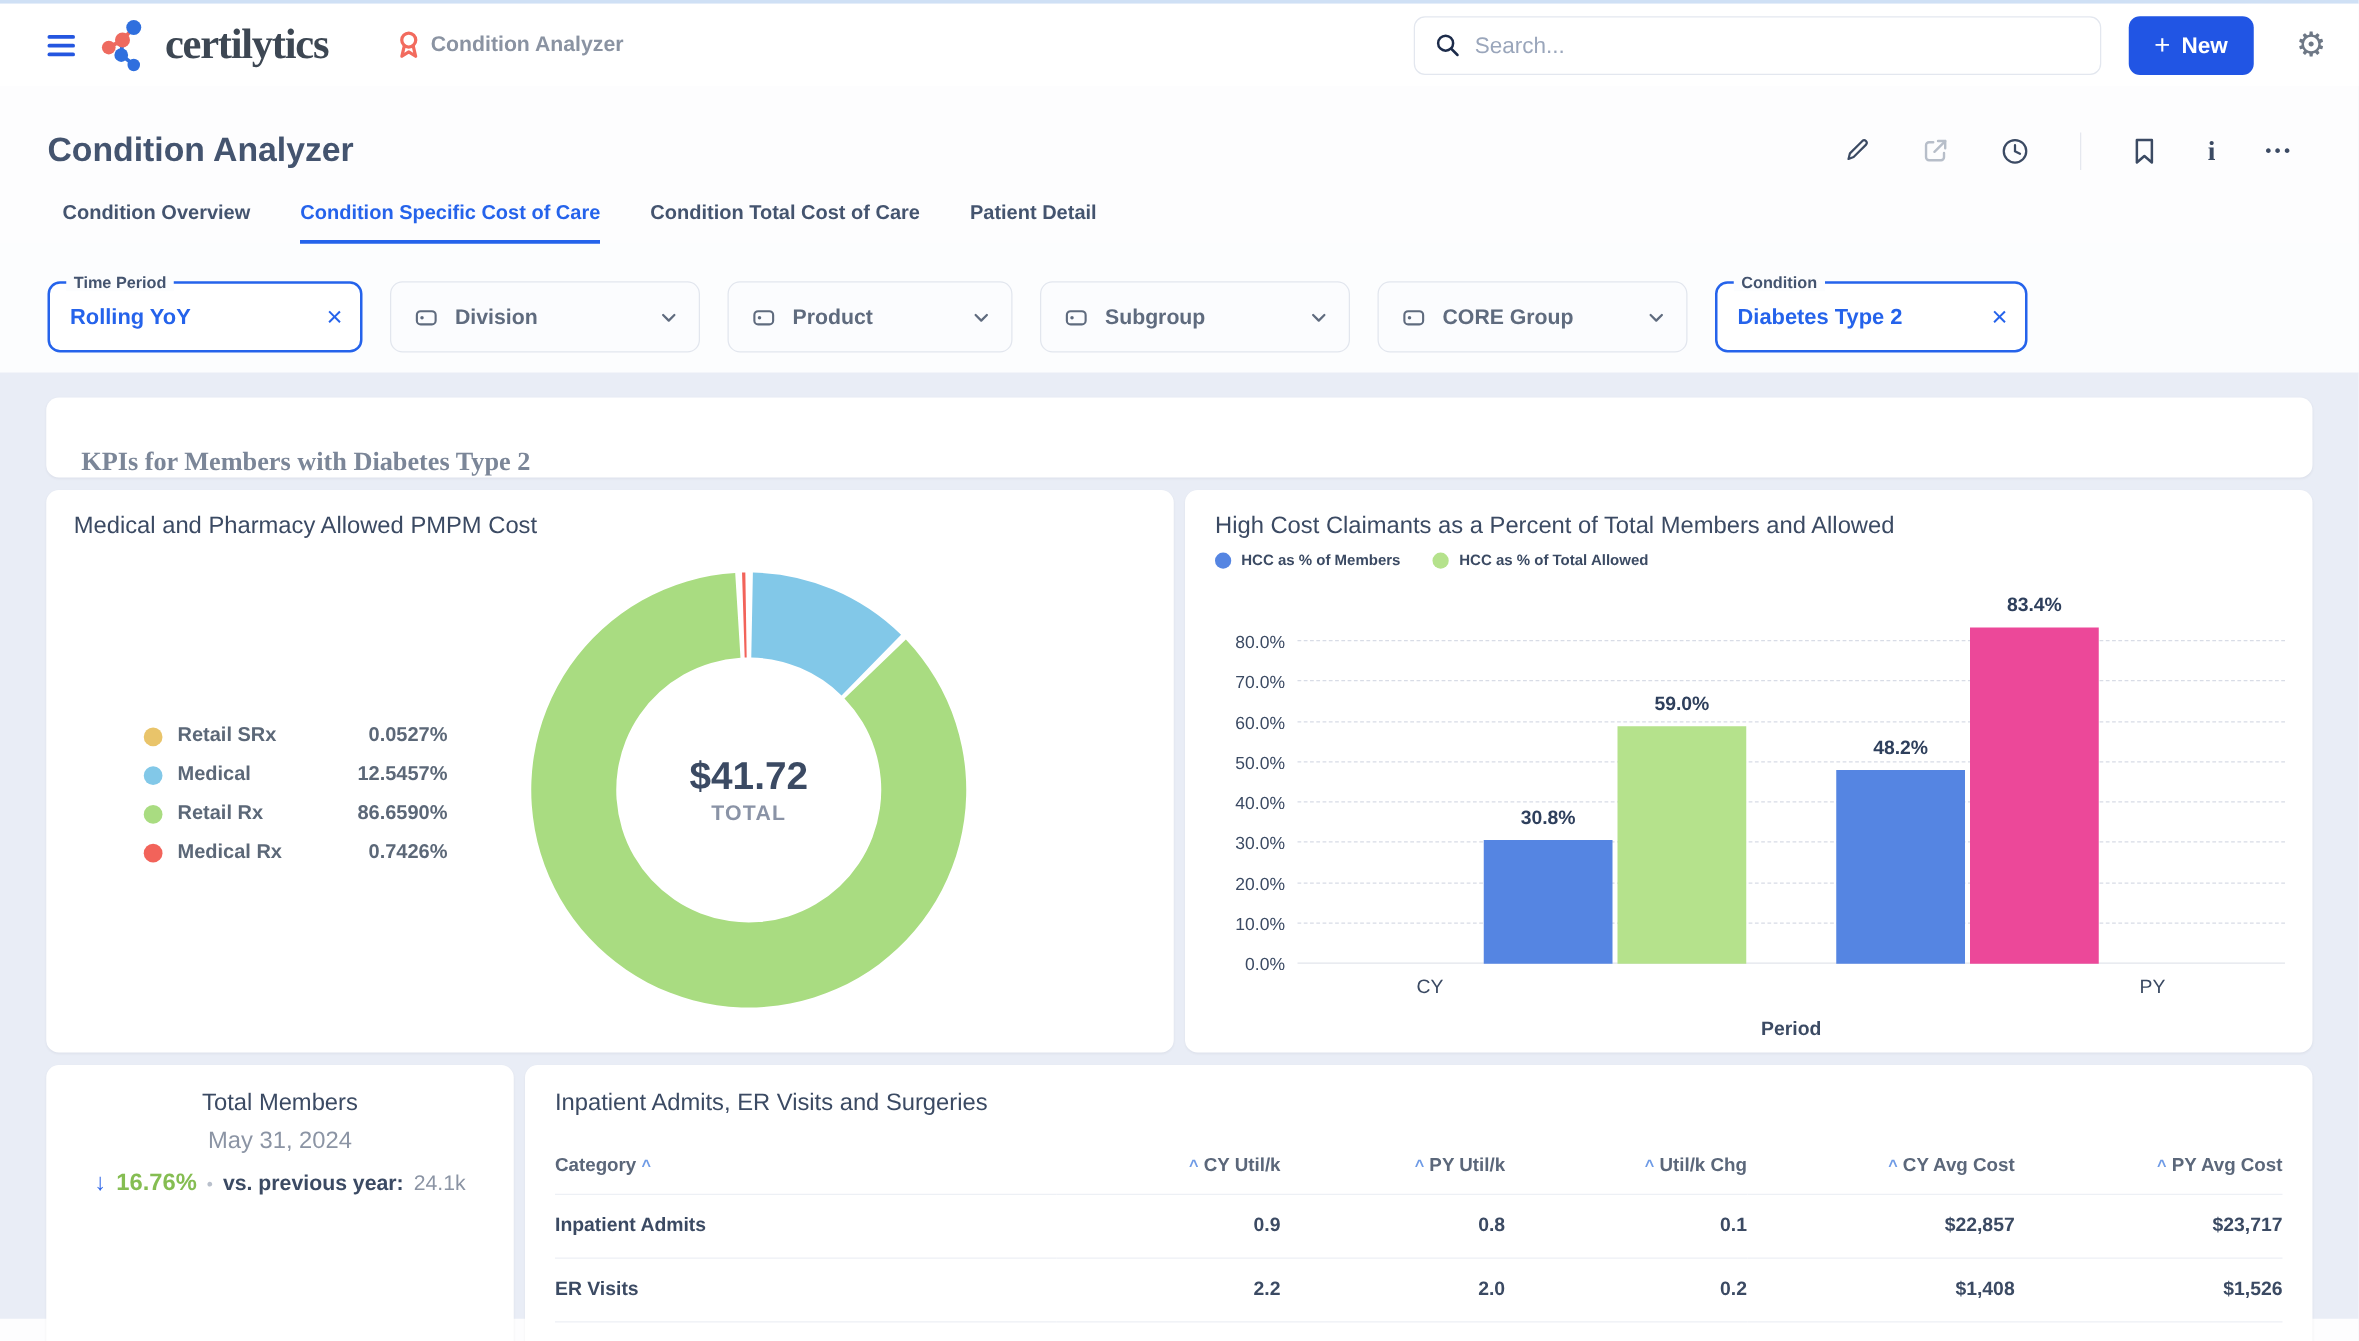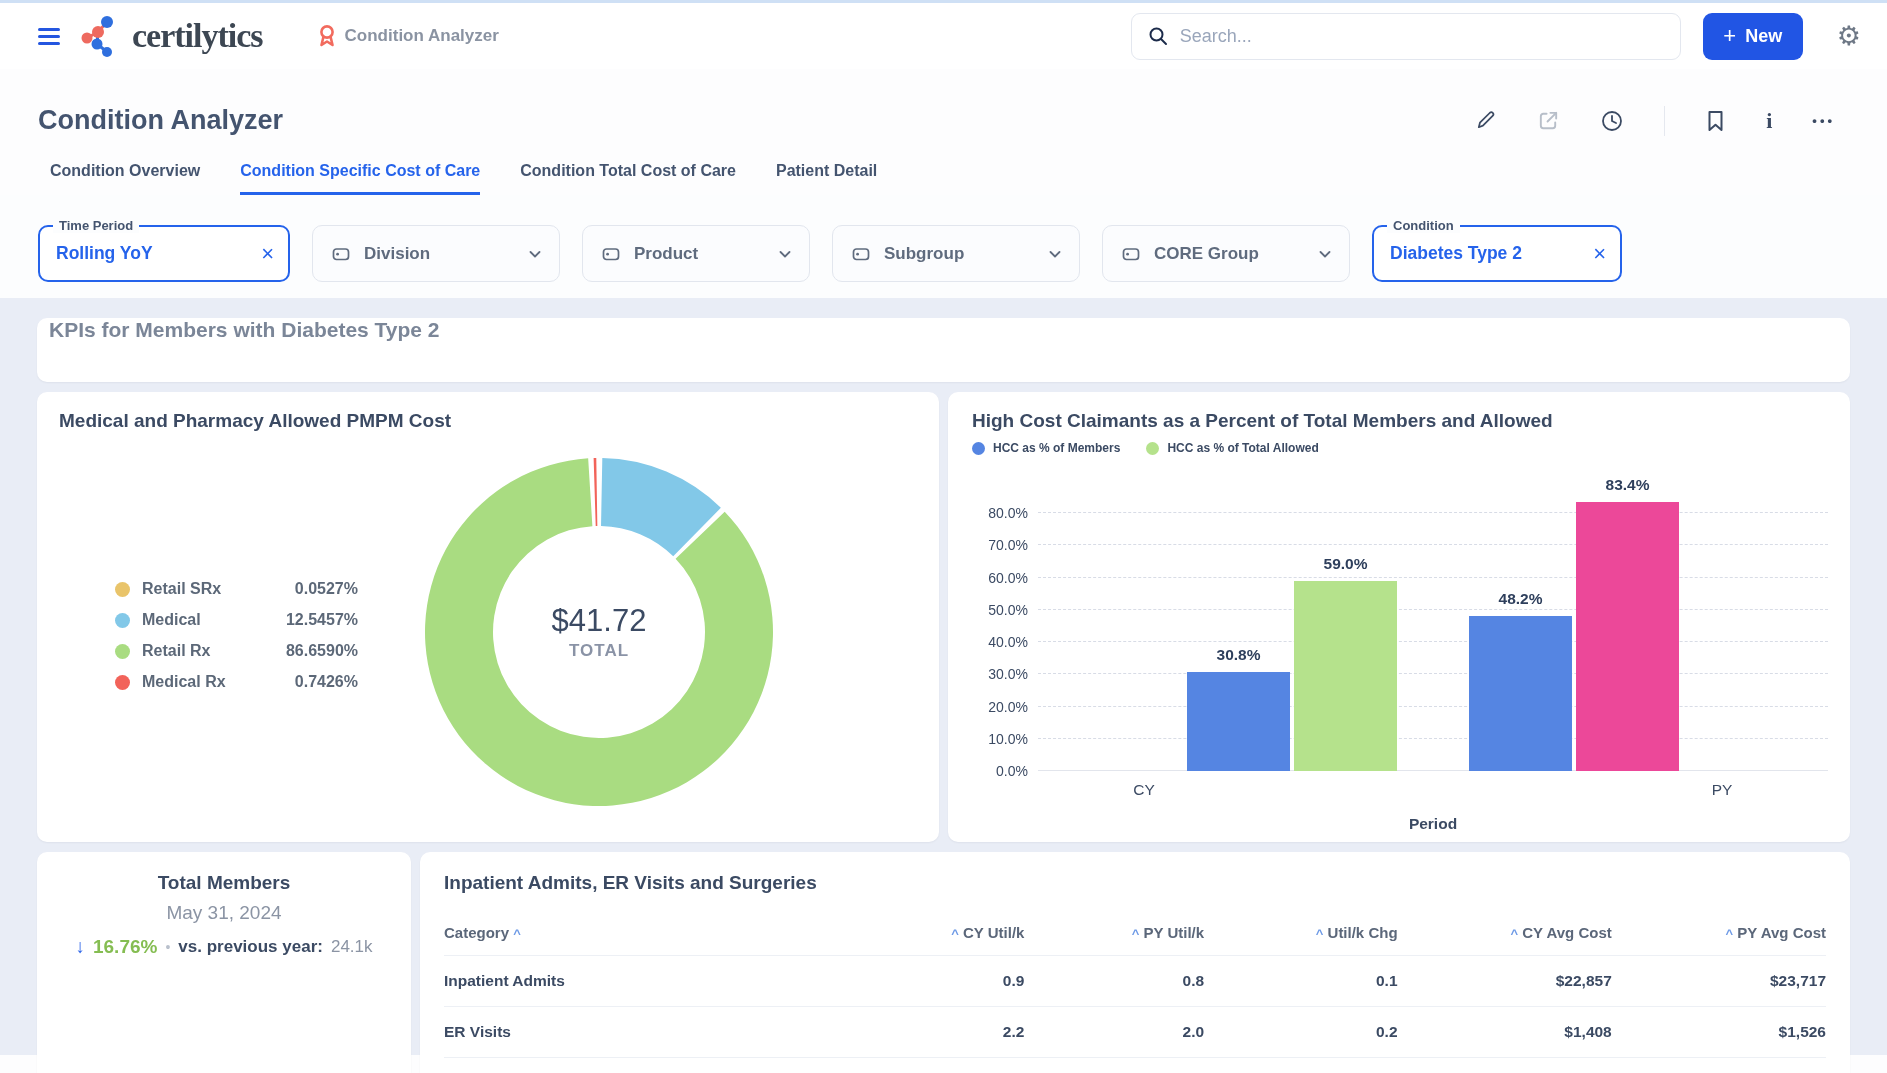--- a/index.html
+++ b/index.html
@@ -46,36 +46,36 @@
   .chip.menu .chip-label { font-size:17px; font-weight:700; flex:1; }
   .chip.selected { border:2px solid #2563eb; position:relative; padding:0 14px 0 16px; background:#fff; }
   .chip.selected .float-label { position:absolute; top:-9px; left:13px; background:#fcfdfe; padding:0 6px; font-size:13px; font-weight:700; color:#44546f; }
   .chip.selected .chip-value { font-size:17.5px; font-weight:700; color:#2563eb; flex:1; }
   .chip .close-x { color:#2563eb; font-size:22px; font-weight:400; margin-left:14px; line-height:1; }
   .w252{width:252px}.w248{width:248px}.w228{width:228px}.w250{width:250px}
 
   
   main { background:#e9edf6; padding:20px 37px 0; height:757px; }
   .card { background:#fff; border-radius:10px; box-shadow:0 1px 2px rgba(16,24,40,.05); }
-  .banner { height:64px; display:flex; align-items:flex-start; padding:0 12px; }
+  .banner { height:64px; display:flex; align-items:flex-end; padding:0 28px;font-family:Liberation Serif, serif; }
   .banner h2 { font-size:21px; font-weight:700; color:#7b8698; }
   .row { display:flex; gap:9px; margin-top:10px; }
-  .card h3 { font-size:19px; font-weight:700; color:#3b4a63; }
+  .card h3 { font-size:19px; font-weight:400; color:#3b4a63; }
 
   
   .donut-card { width:902px; height:450px; position:relative; }
   .donut-card h3 { position:absolute; left:22px; top:18px; }
   .donut-legend { position:absolute; left:78px; top:188px; display:flex; flex-direction:column; gap:13px; }
   .dl-item { display:flex; align-items:center; gap:12px; cursor:pointer; }
   .dl-dot { width:15px; height:15px; border-radius:50%; }
   .dl-label { width:112px; font-size:16px; font-weight:700; color:#5c6878; }
   .dl-value { width:92px; text-align:right; font-size:16px; font-weight:700; color:#5c6878; }
   .donut-wrap { position:absolute; left:362px; top:40px; width:400px; height:400px; }
   .donut-center { position:absolute; inset:0; display:flex; flex-direction:column; align-items:center; justify-content:center; pointer-events:none; }
-  .dc-val { font-size:31px; font-weight:400; color:#3b4a63; }
+  .dc-val { font-size:31px; font-weight:700; color:#3b4a63; }
   .dc-lab { font-size:17px; font-weight:700; color:#8a93a6; letter-spacing:1px; margin-top:2px; }
 
   
   .bar-card { width:902px; height:450px; position:relative; padding:18px 22px 0 24px; }
   .chart-legend { display:flex; gap:26px; margin-top:9px; }
   .cl-item { display:flex; align-items:center; gap:8px; cursor:pointer; }
   .cl-dot { width:13px; height:13px; border-radius:50%; }
   .cl-label { font-size:12px; font-weight:700; color:#3b4a63; }
   .bar-chart { position:relative; height:290px; margin-top:26px; }
   .ylabel { position:absolute; width:56px; text-align:right; font-size:14px; color:#3b4a63; }

